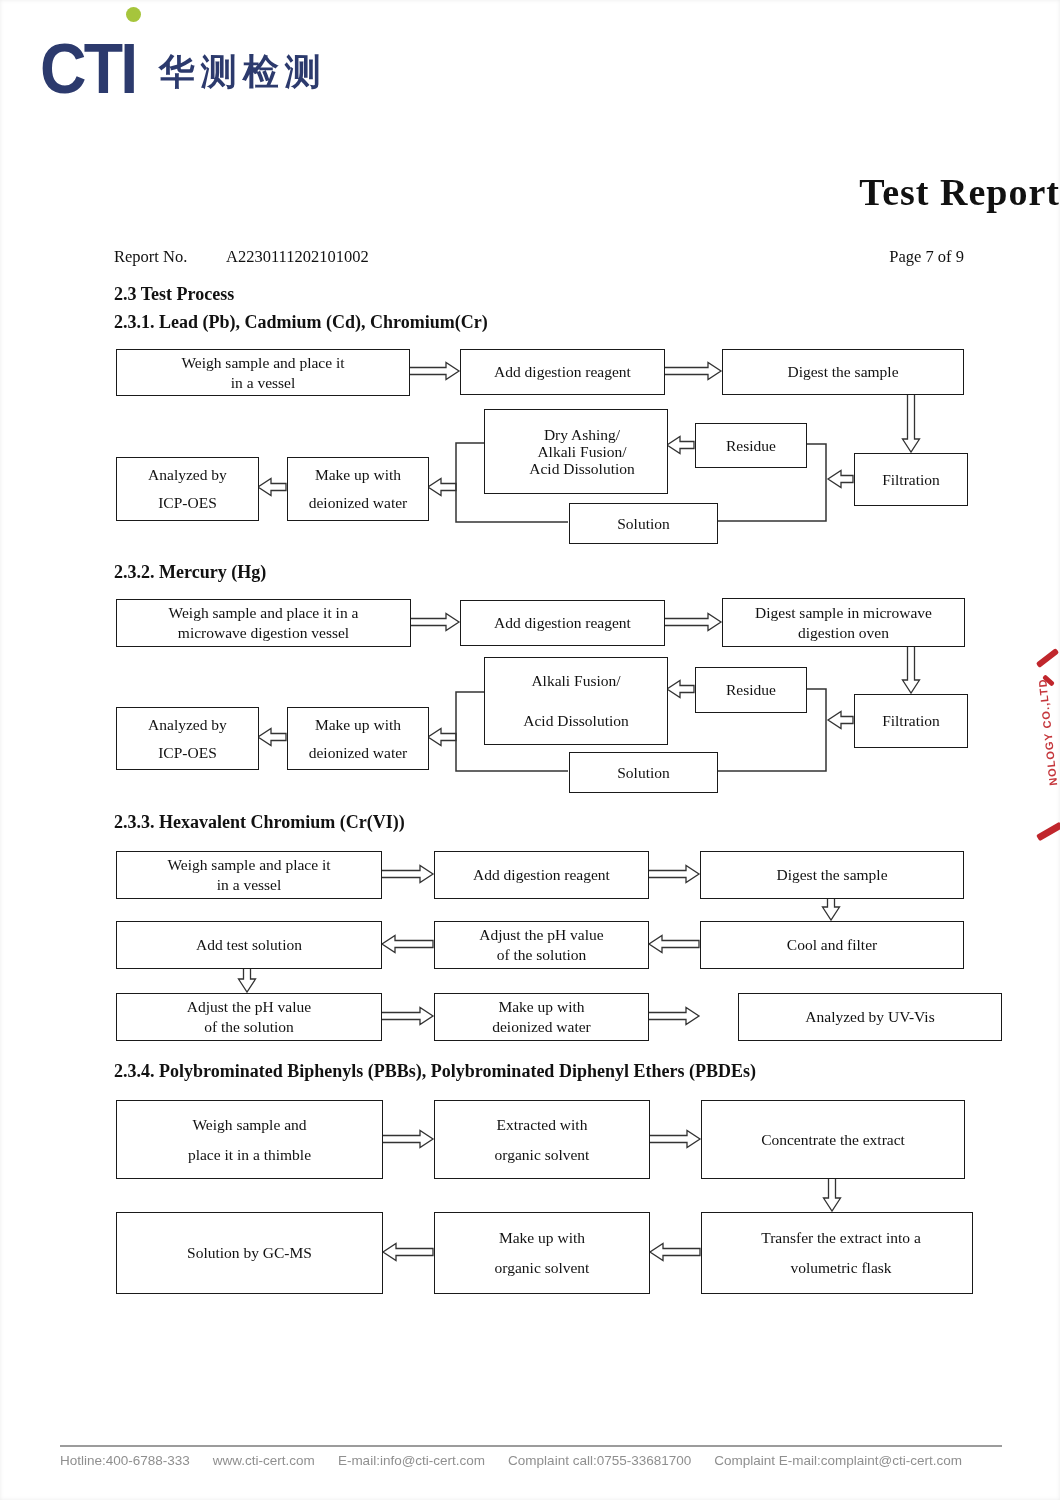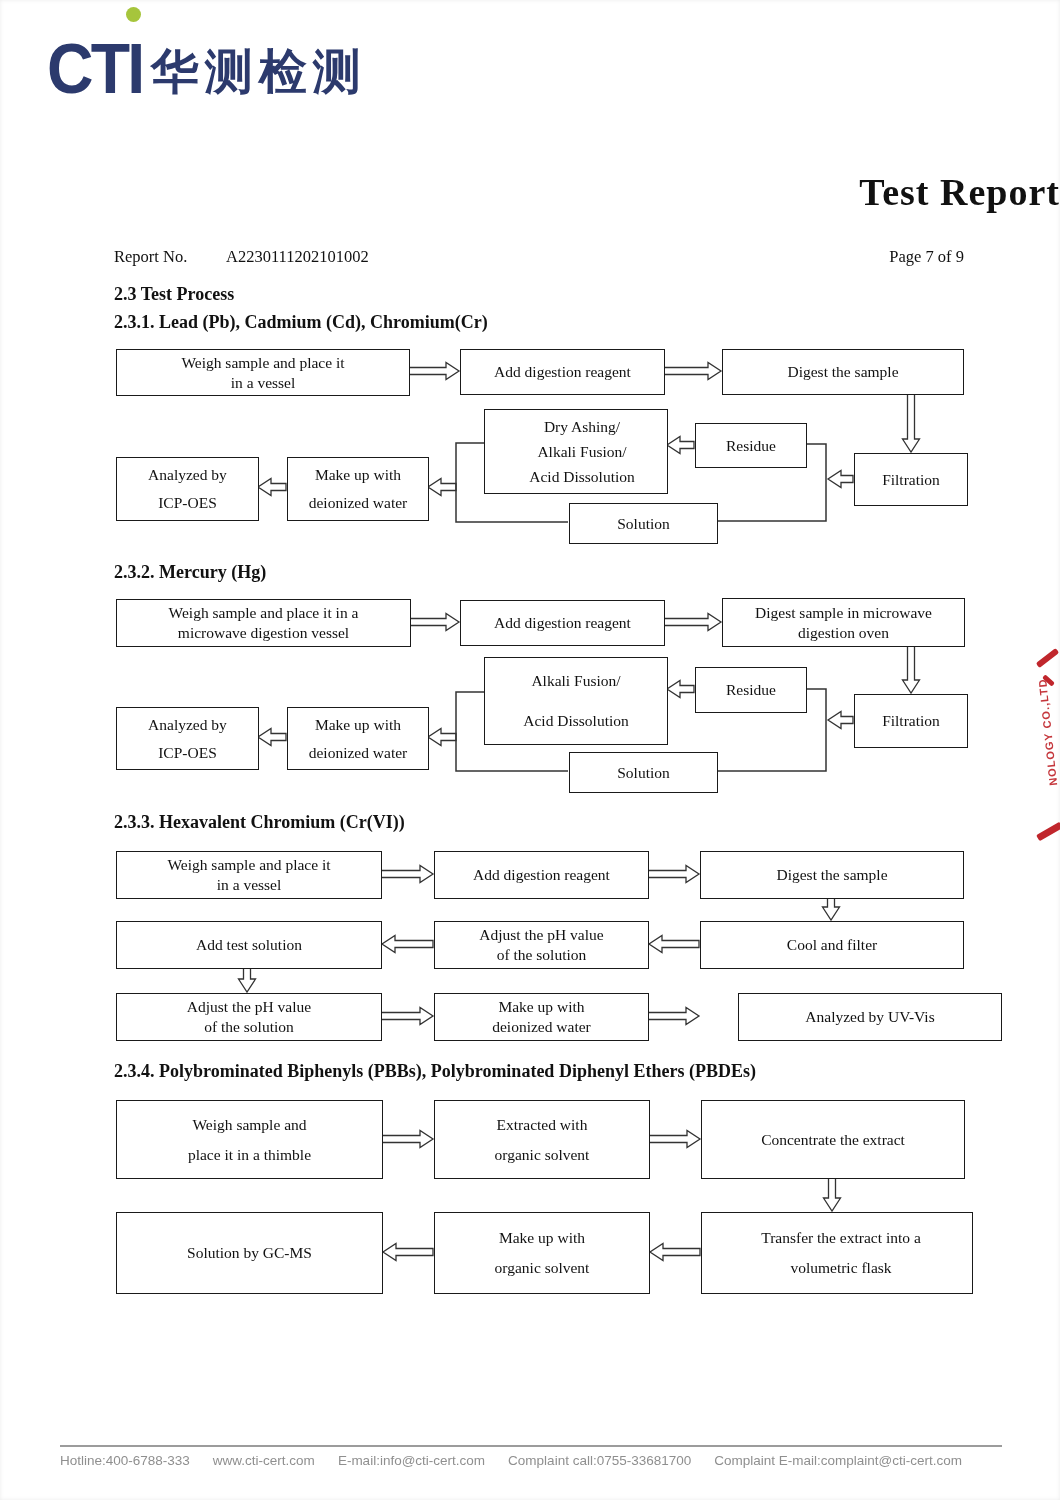--- a/index.html
+++ b/index.html
@@ -2,48 +2,48 @@
 <html><head>
 <meta charset="utf-8">
 <style>
   html,body{margin:0;padding:0;background:#ffffff;}
   .page{
     position:relative; width:1060px; height:1500px; background:#ffffff;
     font-family:"Liberation Serif", serif; color:#111; overflow:hidden;
     box-shadow:inset 0 0 4px rgba(0,0,0,.08);
   }
   
-  .logo{position:absolute; left:47px; top:38px; display:flex; align-items:flex-end; }
+  .logo{position:absolute; left:40px; top:38px; display:flex; align-items:flex-end; gap:15px;}
   .logo-cti{
     font-family:"Liberation Sans", sans-serif; font-weight:900; font-size:70px;
     line-height:62px; color:#2c3a6d; letter-spacing:-3px; transform:scaleX(.92); transform-origin:left bottom;
   }
   .logo-dot{position:absolute; left:126px; top:7px; width:15px; height:15px; border-radius:50%; background:#a6c53c;}
   .logo-cjk{
-    font-family:"Liberation Sans", sans-serif; font-weight:700; font-size:48px;
+    font-family:"Liberation Sans", sans-serif; font-weight:700; font-size:36px;
     line-height:56px; color:#2c3a6d; letter-spacing:6px;
   }
   
   .title{position:absolute; left:0; top:170px; width:1060px; text-align:right;
     font-size:38px; font-weight:bold; letter-spacing:1px;}
   .meta{position:absolute; top:247px; font-size:16.5px;}
   #report-label{left:114px;}
   #report-no{left:226px;}
   #page-no{right:96px;}
   
   .hd{position:absolute; left:114px; font-size:18px; font-weight:bold; white-space:nowrap;}
   #h23{top:284px;} #h231{top:312px;} #h232{top:562px;} #h233{top:812px;} #h234{top:1061px;}
   
   .fbox{
     position:absolute; border:1.5px solid #1a1a1a; background:#fff;
     display:flex; align-items:center; justify-content:center; text-align:center;
     font-size:15.5px; color:#111;
   }
   .fbox span{white-space:pre-line; line-height:20px; padding:0 4px;}
-  .lh27 span{line-height:25px;margin-left:12px;}
+  .lh27 span{line-height:17px;margin-left:12px;}
   .lh28 span{line-height:28px;}
   .lh30 span{line-height:30px;}
   .lh40 span{line-height:40px;}
   
   #f1b1{left:116px;top:349px;width:292px;height:45px;}
   #f1b2{left:460px;top:349px;width:203px;height:44px;}
   #f1b3{left:722px;top:349px;width:240px;height:44px;}
   #f1res{left:695px;top:423px;width:110px;height:43px;}
   #f1ash{left:484px;top:409px;width:182px;height:83px;}
   #f1fil{left:854px;top:453px;width:112px;height:51px;}

